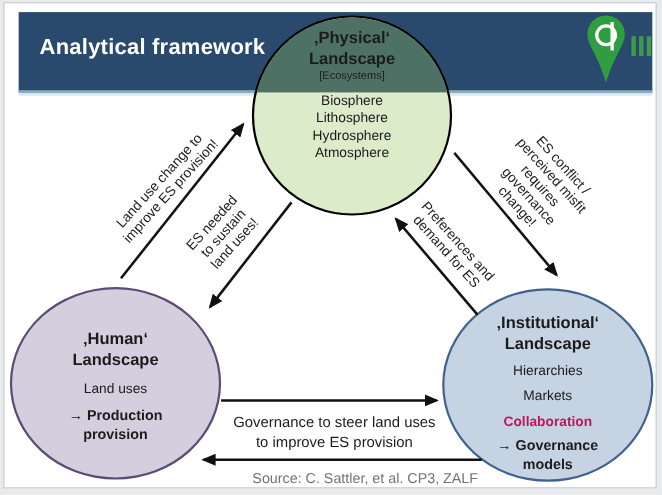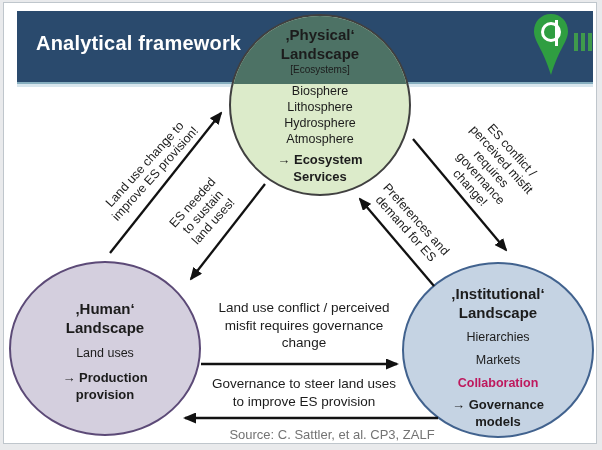--- a/index.html
+++ b/index.html
@@ -34,21 +34,21 @@
     position:absolute;border-radius:50%;overflow:hidden;
     text-align:center;color:#1c1c1c;z-index:2;box-sizing:border-box;
   }
   .circle .inner{position:relative;z-index:2;}
   .pre{white-space:pre-line;}
   .c-title{font-size:15px;font-weight:700;line-height:1.27;}
   .c-body{font-size:12.5px;line-height:1.28;}
   .c-em{font-size:13px;font-weight:700;line-height:1.3;}
   .circle-physical{
     left:225px;top:11px;width:182px;height:182px;
-    background:#dcebca;border:2px solid #404040;
+    background:#dcebca;border:2px solid #000000;
   }
   .circle-physical .cap{
     position:absolute;top:-2px;left:-2px;right:-2px;height:70px;
     background:#4d7265;z-index:1;
   }
   .circle-physical .inner{padding-top:9px;}
   .circle-physical .c-sub{font-size:10px;margin-top:1px;}
   .circle-physical .c-body{margin-top:8px;}
   .circle-physical .c-em{margin-top:5px;}
   .circle-human{
@@ -110,22 +110,20 @@
     <div class="circle circle-physical">
       <div class="cap"></div>
       <div class="inner">
         <div class="c-title pre">‚Physical‘
 Landscape</div>
         <div class="c-sub">[Ecosystems]</div>
         <div class="c-body pre">Biosphere
 Lithosphere
 Hydrosphere
 Atmosphere</div>
-        <div class="c-em pre">→ Ecosystem
-Services</div>
       </div>
     </div>
 
     <div class="circle circle-human">
       <div class="inner">
         <div class="c-title pre">‚Human‘
 Landscape</div>
         <div class="c-body">Land uses</div>
         <div class="c-em pre">→ Production
 provision</div>
@@ -163,22 +161,19 @@
     <div class="rlabel" style="left:199px;top:209px;--r:-48deg;">ES needed
 to sustain
 land uses!</div>
     <div class="rlabel" style="left:487px;top:166px;--r:48deg;">ES conflict /
 perceived misfit
 requires governance
 change!</div>
     <div class="rlabel" style="left:407px;top:221px;--r:48deg;">Preferences and
 demand for ES</div>
 
-    <div class="clabel" style="left:300px;top:296px;">Land use conflict / perceived
-misfit requires governance
-change</div>
     <div class="clabel" style="left:300px;top:372px;">Governance to steer land uses
 to improve ES provision</div>
 
     <div class="source">Source: C. Sattler, et al. CP3, ZALF</div>
 
   </div>
 </div>
 
 </body></html>

